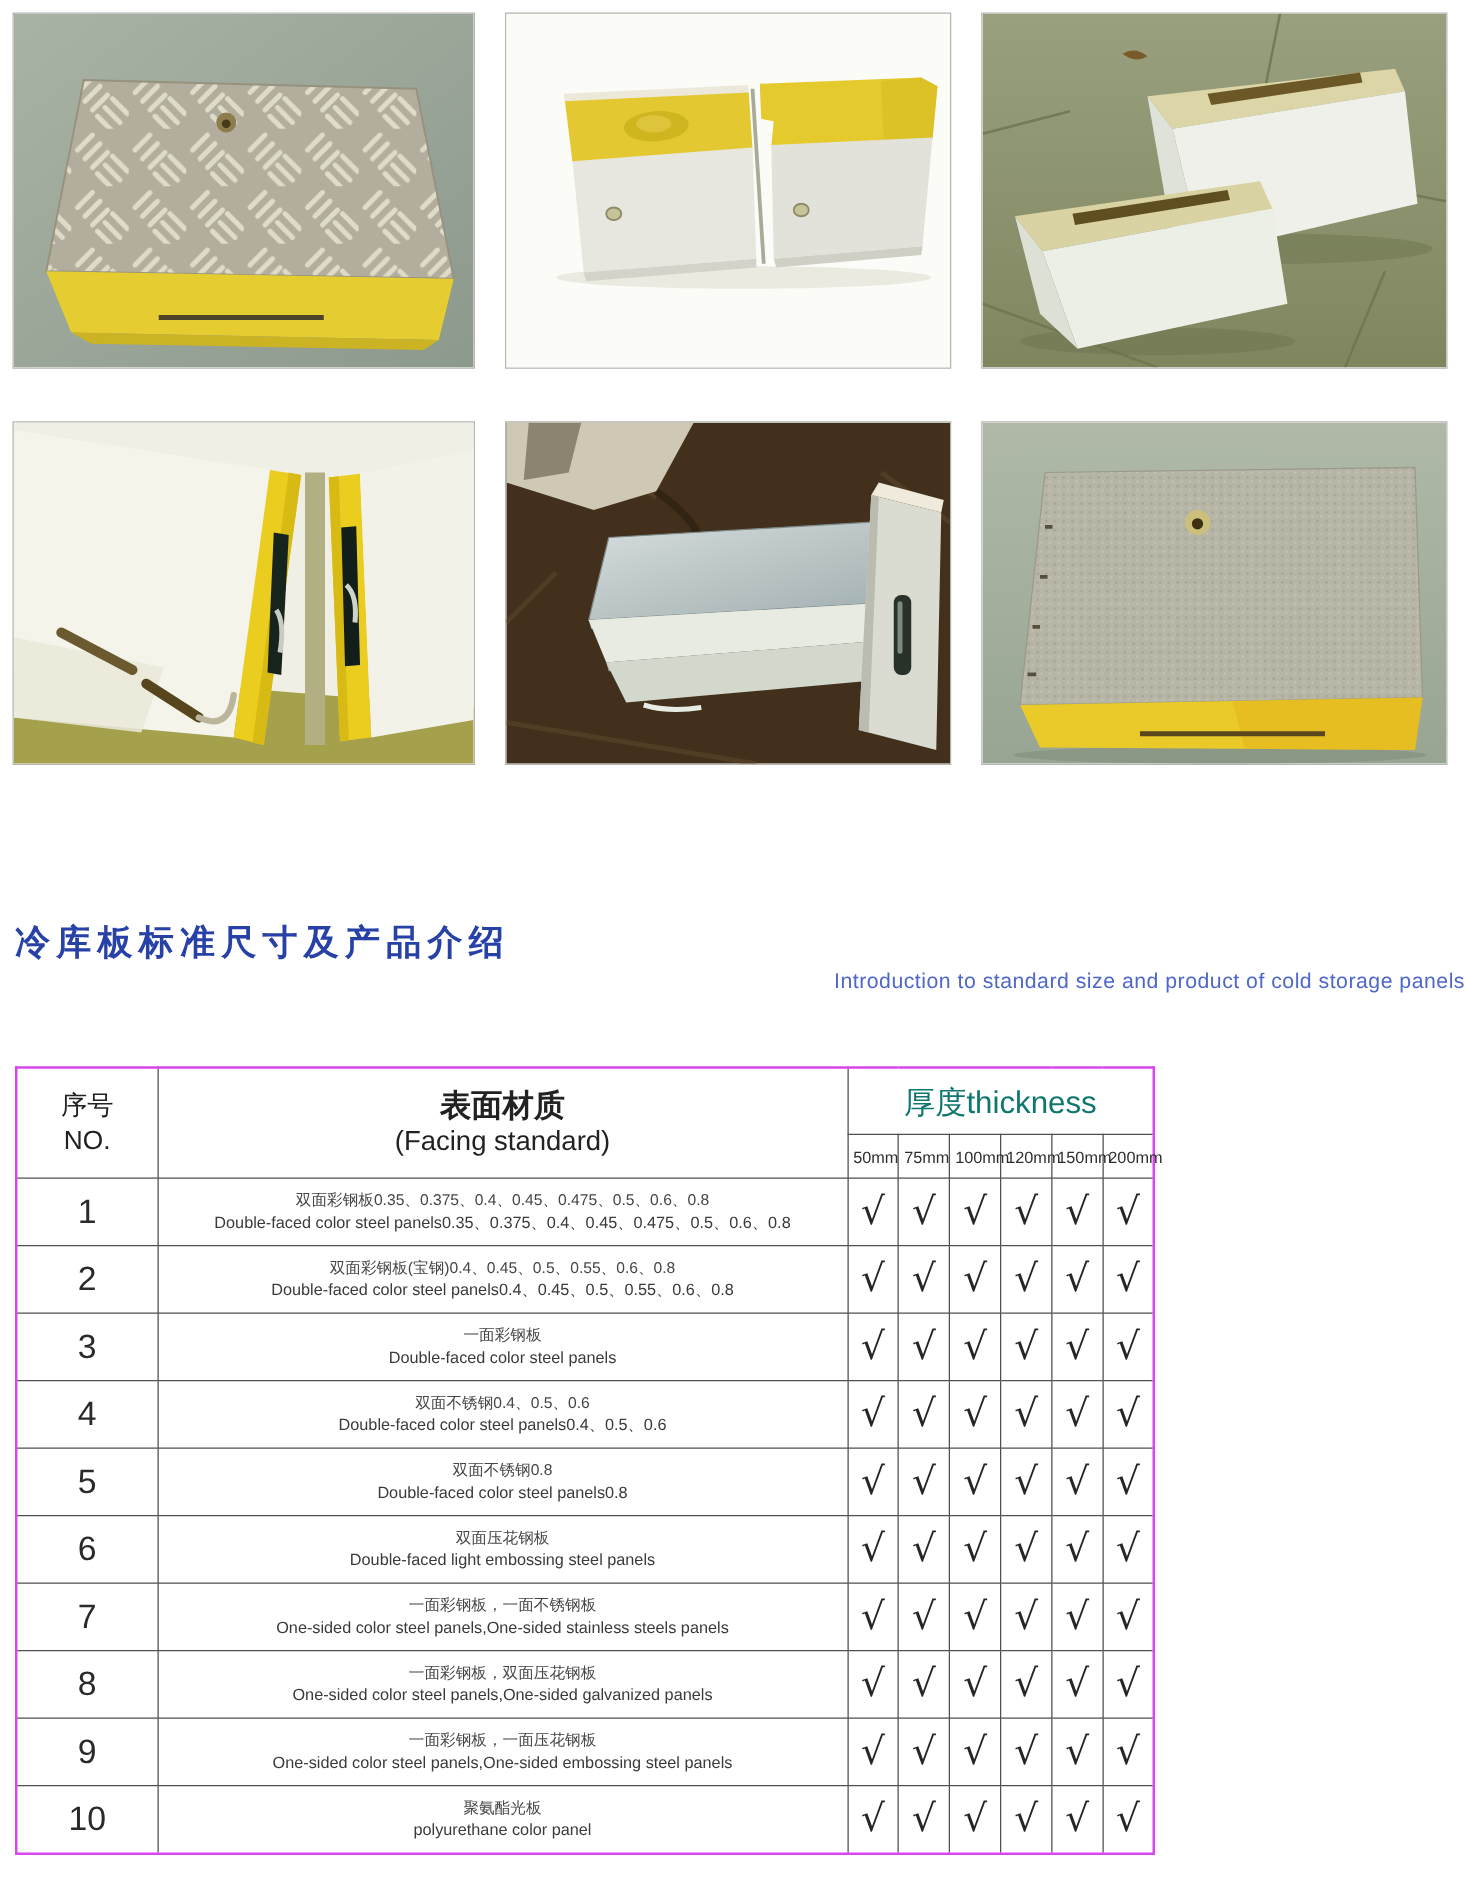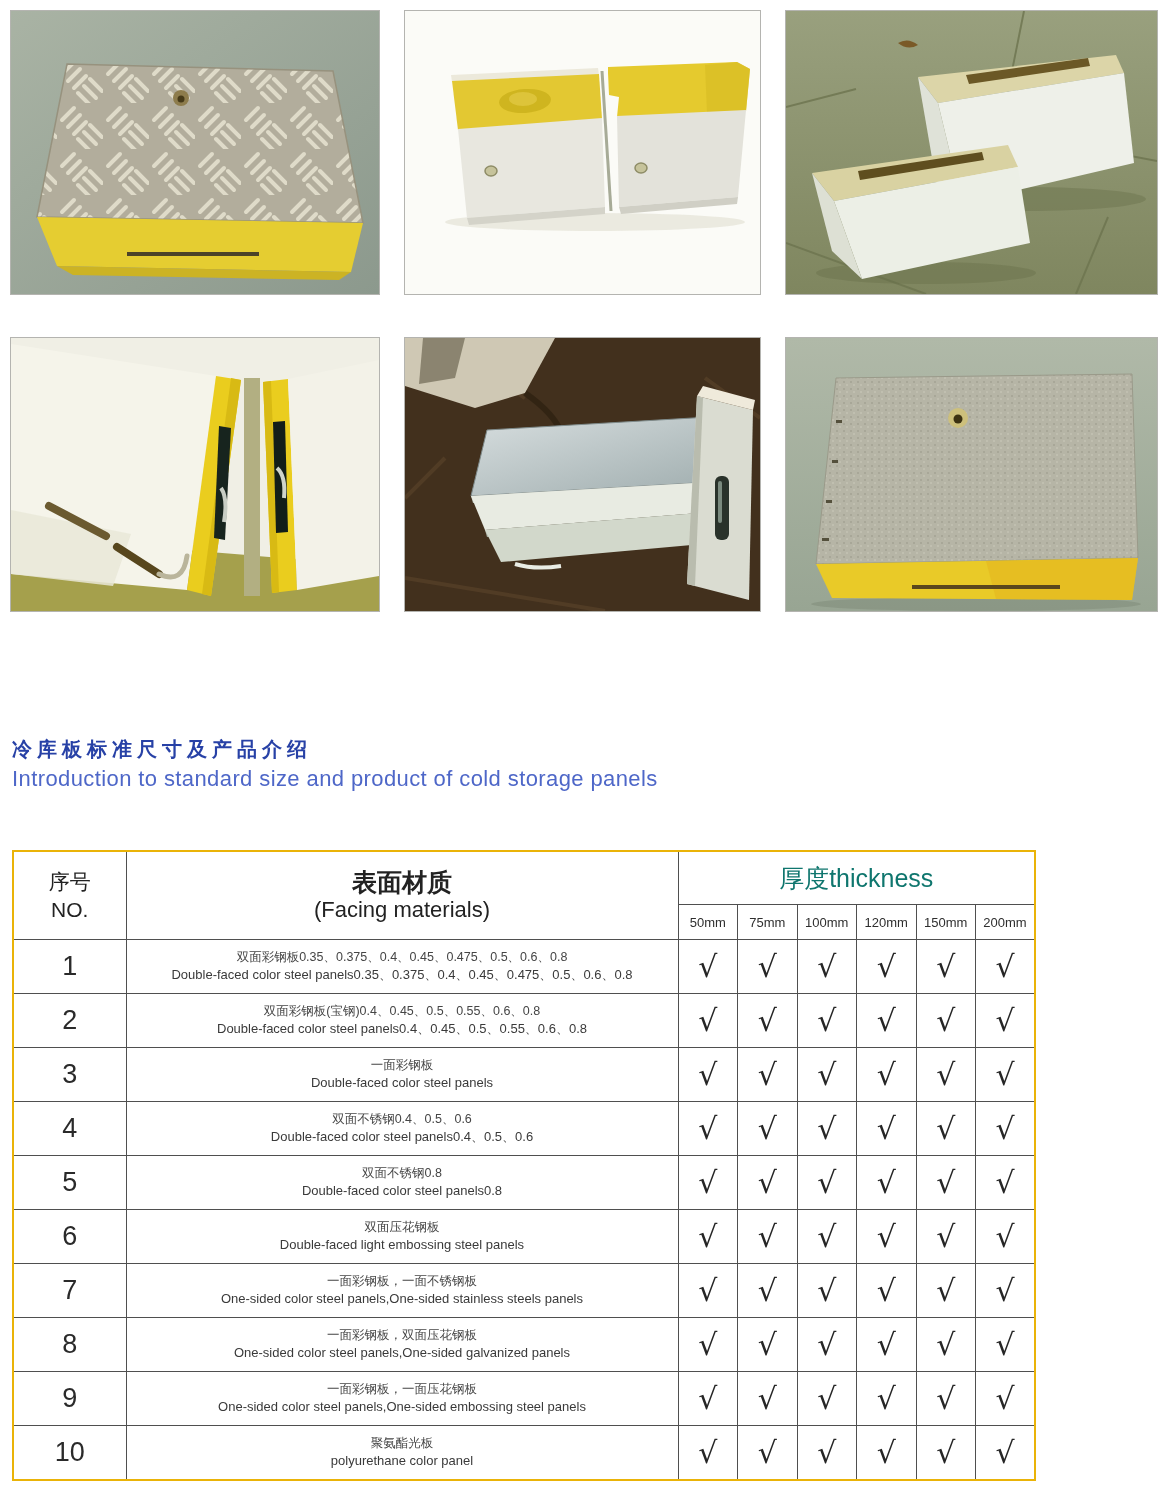--- a/index.html
+++ b/index.html
@@ -8,25 +8,25 @@
 
   
   .gallery{display:grid;grid-template-columns:370px 357px 373px;column-gap:24px;row-gap:42px;padding:10px 0 0 10px;}
   figure{margin:0;border:1px solid #b4b4b0;box-sizing:border-box;overflow:hidden;background:#fff;}
   figure.r1{height:285px;}
   figure.r2{height:275px;}
   figure svg{display:block;width:100%;height:100%;}
 
   
   .heading{margin:126px 0 0 12px;}
-  .title{font-size:20px;font-weight:bold;color:#2741a6;letter-spacing:5px;line-height:1.15;}
-  .subtitle{font-size:22px;color:#4e67c8;letter-spacing:.4px;margin-top:5px;}
+  .title{font-size:28px;font-weight:bold;color:#2741a6;letter-spacing:5px;line-height:1.15;}
+  .subtitle{font-size:17px;color:#4e67c8;letter-spacing:.4px;margin-top:5px;text-align:right;}
 
   
-  table.spec{border-collapse:collapse;table-layout:fixed;width:1024px;margin:58px 0 0 12px;border:2px solid #eab308;}
+  table.spec{border-collapse:collapse;table-layout:fixed;width:912px;margin:58px 0 0 12px;border:2px solid #d946ef;}
   table.spec th,table.spec td{border:1px solid #4f4f4f;text-align:center;vertical-align:middle;padding:0 4px;}
   col.c-no{width:113px;}
   col.c-fc{width:552px;}
   tr.h1 th{height:52px;}
   tr.h2 th{height:34px;}
   .th-no{font-size:21px;font-weight:500;color:#222;line-height:1.3;}
   .th-fc .zh{font-size:25px;font-weight:600;color:#222;line-height:1.2;}
   .th-fc .en{font-size:22px;font-weight:500;color:#222;line-height:1.2;}
   .th-th{font-size:25px;font-weight:500;color:#0f766e;}
   .th-mm{font-size:13px;font-weight:500;color:#2e2e2e;}
@@ -226,21 +226,21 @@
         <col>
     </colgroup>
     <thead>
       <tr class="h1">
         <th class="th-no" rowspan="2">
           <div>序号</div>
           <div>NO.</div>
         </th>
         <th class="th-fc" rowspan="2">
           <div class="zh">表面材质</div>
-          <div class="en">(Facing materials)</div>
+          <div class="en">(Facing standard)</div>
         </th>
         <th class="th-th" colspan="6">厚度thickness</th>
       </tr>
       <tr class="h2">
         <th class="th-mm">50mm</th>
         <th class="th-mm">75mm</th>
         <th class="th-mm">100mm</th>
         <th class="th-mm">120mm</th>
         <th class="th-mm">150mm</th>
         <th class="th-mm">200mm</th>

